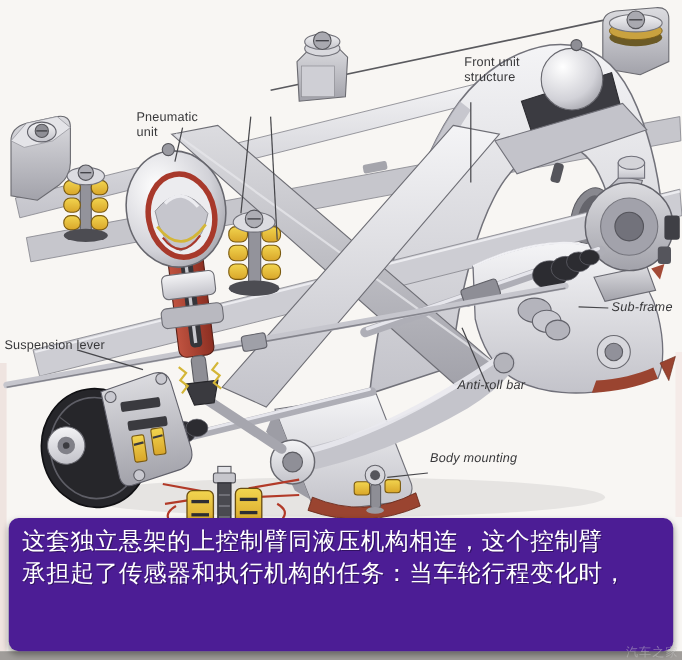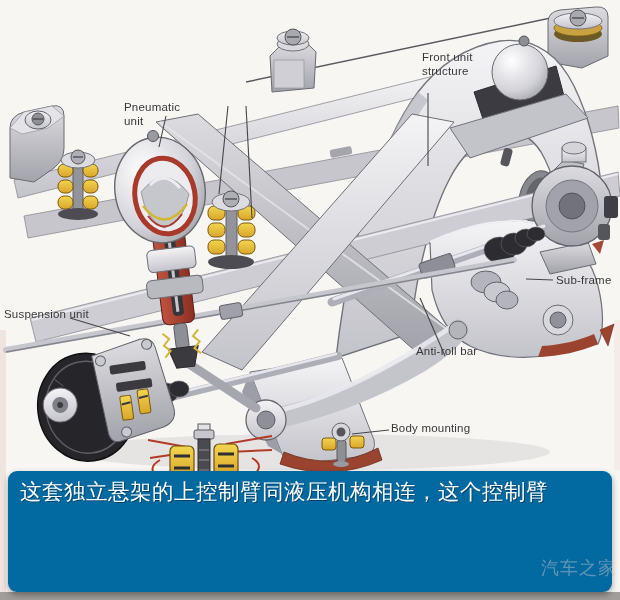--- a/index.html
+++ b/index.html
@@ -6,40 +6,40 @@
   .stage{
     position:relative; width:620px; height:600px;
     background:#f8f6f3; overflow:hidden;
     font-family:"Liberation Sans", sans-serif;
   }
   .illu{position:absolute; left:0; top:0;}
   .plabel{
     position:absolute; font-size:11.5px; line-height:1.25;
     color:#38383a; letter-spacing:.2px; z-index:3;
   }
-  .nowrap{white-space:nowrap;}
+  .nowrap{white-space:nowrap;font-style:italic;}
   .bottom-strip{
     position:absolute; left:0; bottom:0; width:620px; height:8px;
     background:#a09d9a; z-index:1;
   }
   .caption-box{
     position:absolute; left:8px; top:471px; width:604px; height:121px;
     box-sizing:border-box; padding:7px 12px 0;
-    background:#0369a1; border-radius:9px;
+    background:#4c1d95; border-radius:9px;
     box-shadow:0 3px 6px rgba(0,0,0,.35);
     z-index:5;
   }
   .cap-line{
     color:#ffffff; font-size:21.5px; line-height:28.5px;
     white-space:nowrap; letter-spacing:.5px;
     text-shadow:1px 1px 0 rgba(0,0,0,.35);
   }
   .watermark{
-    position:absolute; right:3px; bottom:20px;
-    font-size:18px; letter-spacing:1px;
+    position:absolute; right:3px; bottom:0;
+    font-size:11px; letter-spacing:1px;
     color:rgba(205,205,205,.45); z-index:6;margin-top:46px;
   }
 </style>
 </head>
 <body>
 
 <div class="stage">
 
   <svg class="illu" width="620" height="600" viewBox="0 0 620 600">
     <defs>
@@ -303,25 +303,26 @@
       <line x1="553" y1="280" x2="526" y2="279"></line>
       <line x1="70" y1="318" x2="130" y2="336"></line>
       <line x1="445" y1="356" x2="420" y2="298"></line>
       <line x1="389" y1="430" x2="352" y2="434"></line>
     </g>
   </svg>
 
   <div class="plabel" style="left:104px; top:100px; width:72px;margin-left:20px;">Pneumatic unit</div>
   <div class="plabel" style="left:422px; top:50px; width:66px;">Front unit structure</div>
   <div class="plabel nowrap" style="left:556px; top:273px;">Sub-frame</div>
-  <div class="plabel" style="left:4px; top:307px; width:94px;">Suspension unit</div>
+  <div class="plabel" style="left:4px; top:307px; width:94px;">Suspension lever</div>
   <div class="plabel nowrap" style="left:416px; top:344px;">Anti-roll bar</div>
-  <div class="plabel nowrap" style="left:391px; top:421px;text-align:right;">Body mounting</div>
+  <div class="plabel nowrap" style="left:391px; top:410px;text-align:right;">Body mounting</div>
 
   <div class="bottom-strip"></div>
 
   <div class="caption-box">
     <div class="cap-line">这套独立悬架的上控制臂同液压机构相连，这个控制臂</div>
+    <div class="cap-line">承担起了传感器和执行机构的任务：当车轮行程变化时，</div>
   </div>
 
   <div class="watermark">汽车之家</div>
 
 </div>
 
 </body></html>

